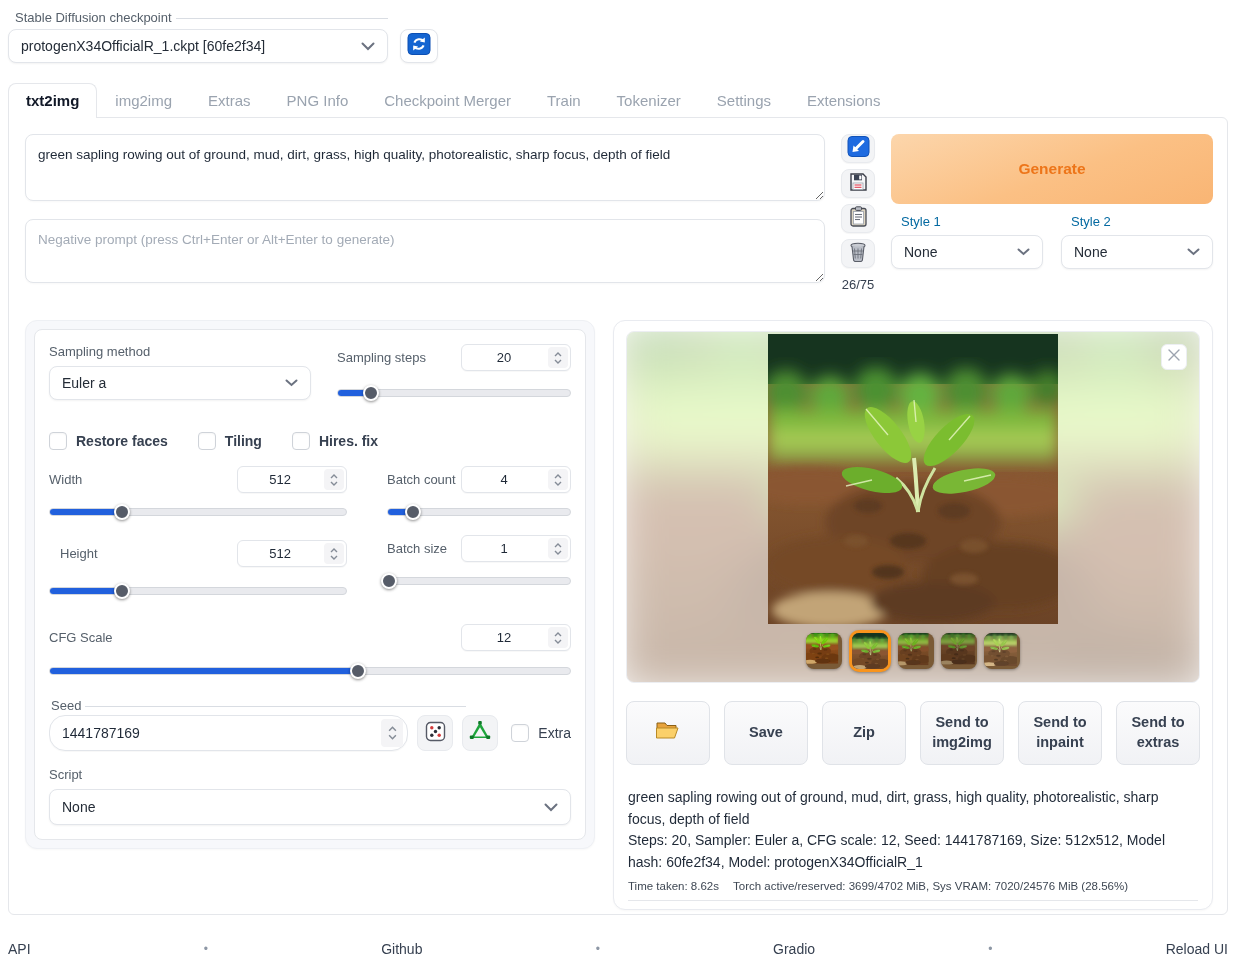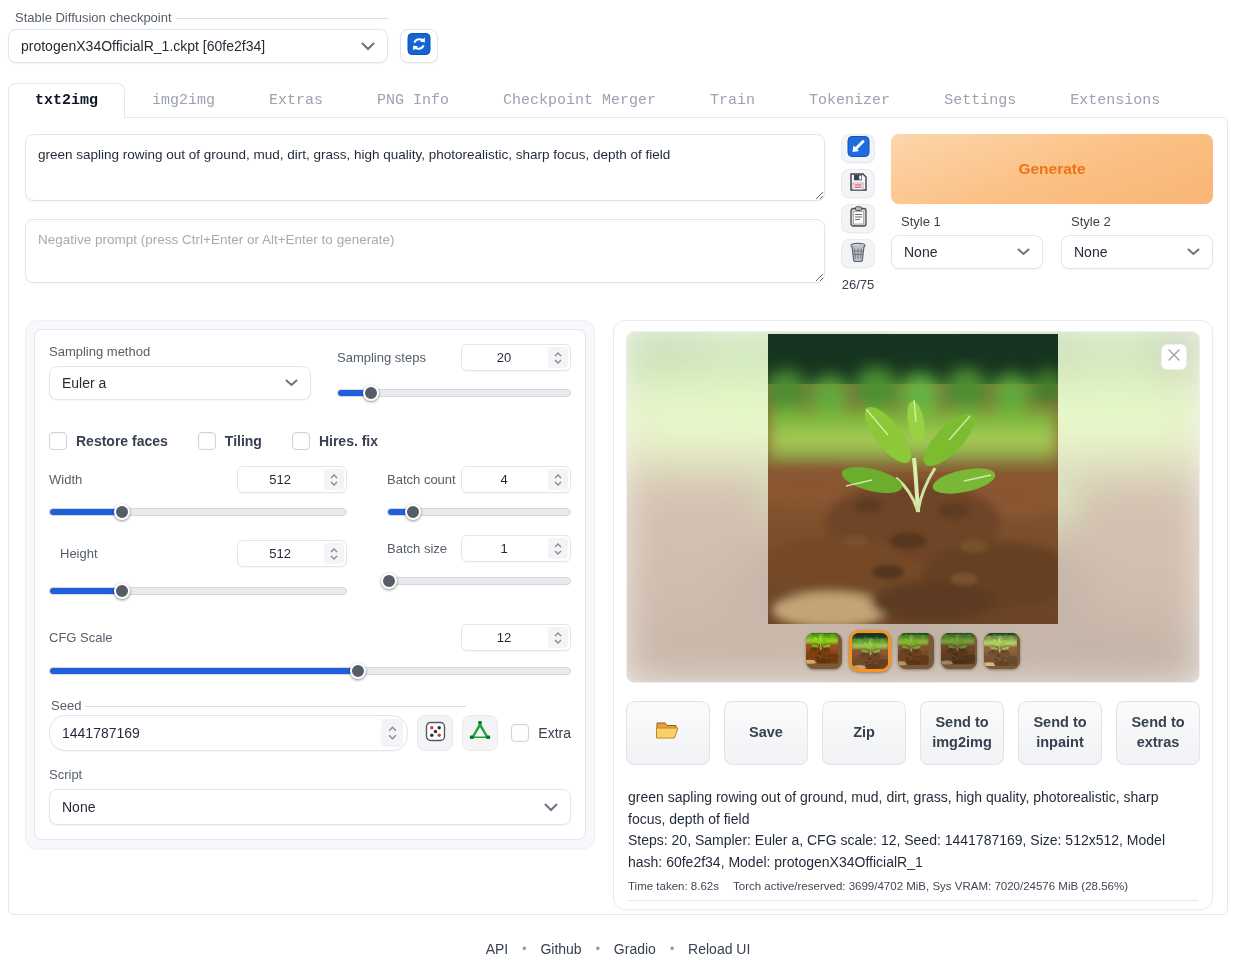--- a/index.html
+++ b/index.html
@@ -27,22 +27,22 @@
   .chev svg { display:block; }
   .icon-sq-btn {
     width:38px; height:34px; background:#fff; border:1px solid #e2e5ea;
     border-radius:8px; display:flex; align-items:center; justify-content:center;
     box-shadow:0 1px 2px rgba(0,0,0,.05); cursor:pointer;
   }
 
   
   .tabs { display:flex; margin-top:20px; position:relative; z-index:2; }
   .tab {
-    padding:8px 26px; font-size:15px; color:#9aa3af; cursor:pointer;
-    border:1px solid transparent; border-bottom:none; border-radius:8px 8px 0 0;font-family:Liberation Mono, monospace;
+    padding:8px 17px; font-size:15px; color:#9aa3af; cursor:pointer;
+    border:1px solid transparent; border-bottom:none; border-radius:8px 8px 0 0;
   }
   .tab.active {
     color:#111827; font-weight:700; background:#fff;
     border-color:#e5e7eb; margin-bottom:-1px; padding-bottom:9px;
   }
   .tab-panel {
     border:1px solid #e5e7eb; border-radius:0 6px 6px 6px;
     background:#fff; padding:16px 14px 4px 16px; position:relative; z-index:1;
   }
 
@@ -67,21 +67,21 @@
   .token-counter { font-size:13px; color:#374151; margin-top:3px; }
   .gen-col { width:322px; }
   .generate-btn {
     width:100%; height:70px; border:none; border-radius:8px; cursor:pointer;
     background:linear-gradient(160deg,#fcd6ac 0%,#fbc084 55%,#f9b574 100%);
     color:#ed7519; font-weight:700; font-size:15.5px;
     font-family:"Liberation Sans", sans-serif;
   }
   .styles-row { display:flex; gap:18px; margin-top:10px; }
   .style-box { flex:1; }
-  .style-label { font-size:13px; color:#404040; margin:0 0 6px 10px; }
+  .style-label { font-size:13px; color:#0369a1; margin:0 0 6px 10px; }
   .style-select { width:100%; }
 
   
   .main-row { display:flex; gap:18px; margin-top:28px; align-items:flex-start; }
 
   .settings-panel {
     width:585px; background:#f7f8fb; border:1px solid #eef0f4;
     border-radius:12px; padding:8px; box-shadow:0 1px 2px rgba(0,0,0,.03);
   }
   .settings-card {
@@ -198,21 +198,21 @@
     line-height:1.35; padding:4px;
   }
 
   .info-block { margin-top:22px; padding:0 2px; }
   .info-text { font-size:14px; color:#1f2937; line-height:1.55; max-width:560px; }
   .info-small { display:flex; gap:14px; margin-top:6px; font-size:11.5px; color:#3f4854; }
   .info-divider { border-bottom:1px solid #e5e7eb; margin-top:8px; }
 
   
   .footer { margin-top:26px; text-align:center; padding-bottom:10px; }
-  .footer-links { display:flex; justify-content:center; gap:14px; align-items:center; font-size:14px; color:#374151; }
+  .footer-links { display:flex; justify-content:space-between; gap:22px; align-items:center; font-size:14px; color:#374151; }
   .footer-links .lnk { cursor:pointer; }
   .dot { color:#8d97a5; font-size:12px; }
   .footer-versions { margin-top:7px; font-size:11.5px; color:#6b7280; }
 
   .hidden-defs { position:absolute; width:0; height:0; overflow:hidden; }
 </style>
 </head>
 <body>
 
 <svg class="hidden-defs" aria-hidden="true">

